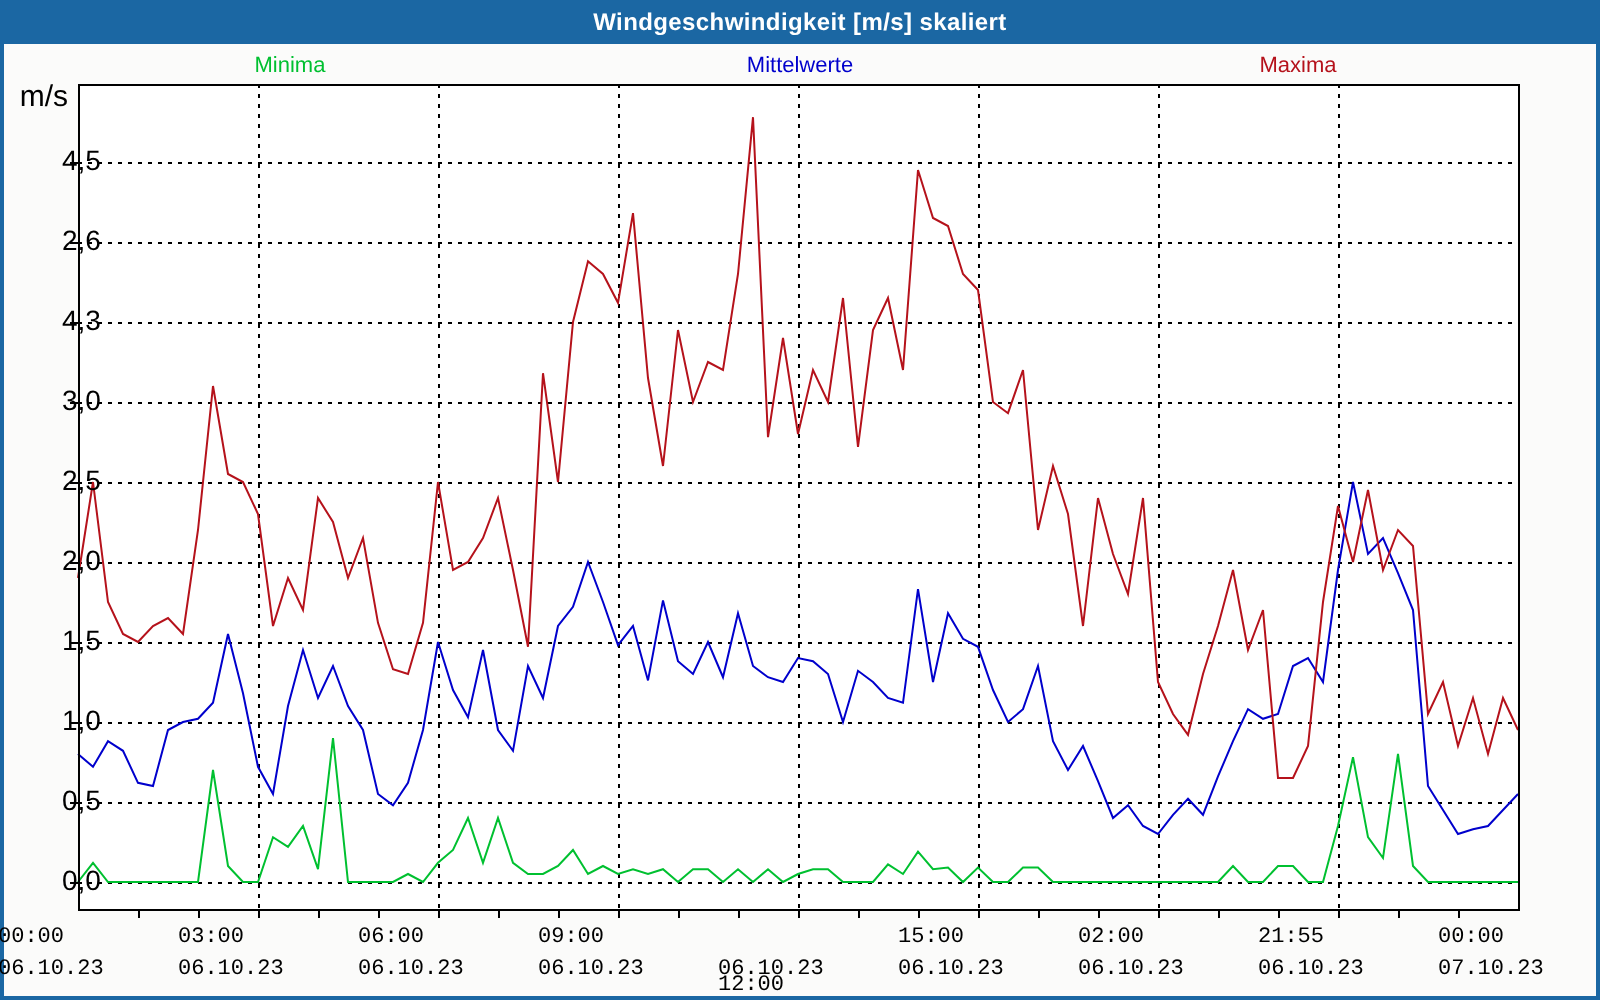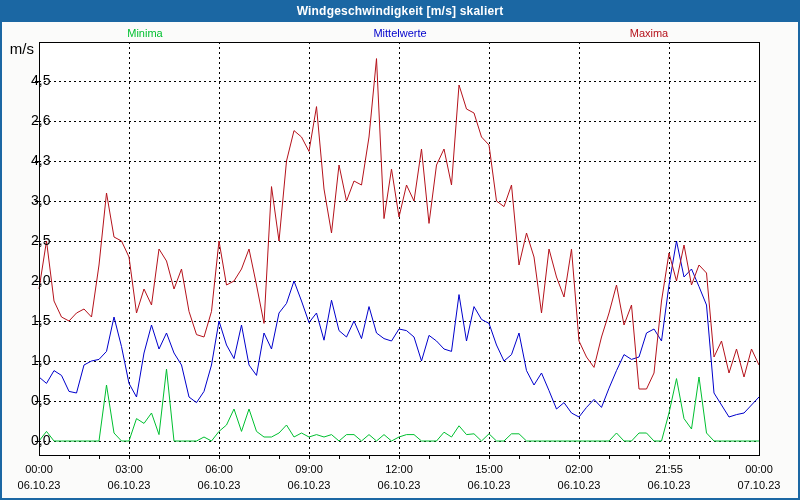--- a/index.html
+++ b/index.html
@@ -20,21 +20,21 @@
   }
   .unit-label{
     position:absolute; left:0; top:40px; width:34px; text-align:right;
     font-size:15px; color:var(--ink);
   }
   .ylabel{
     position:absolute; left:0; width:34px; text-align:left;
     font-size:14px; color:var(--ink); line-height:13px;margin-left:31px;
   }
   .xlabel, .xdate{
-    position:absolute; width:80px; text-align:center; font-size:11px; color:var(--ink);
+    position:absolute; width:80px; text-align:left; font-size:11px; color:var(--ink);font-family:Liberation Mono, monospace;
   }
   .xlabel{ top:463px; }
   .xdate{ top:479px; }
   #plot-svg{ position:absolute; left:39px; top:42px; overflow:visible; }
 </style>
 </head>
 <body>
 
 <div class="window">
 
@@ -118,21 +118,21 @@
       <div class="ylabel" style="top: 114px;">2,6</div>
       <div class="ylabel" style="top: 74px;">4,5</div>
       <div class="xlabel" style="left: -1px;">00:00</div>
       <div class="xdate" style="left: -1px;">06.10.23</div>
       <div class="xlabel" style="left: 89px;">03:00</div>
       <div class="xdate" style="left: 89px;">06.10.23</div>
       <div class="xlabel" style="left: 179px;">06:00</div>
       <div class="xdate" style="left: 179px;">06.10.23</div>
       <div class="xlabel" style="left: 269px;">09:00</div>
       <div class="xdate" style="left: 269px;">06.10.23</div>
-      <div class="xlabel" style="left: 359px;">12:00</div>
+      <div class="xlabel" style="left: 359px; margin-top: 24px;">12:00</div>
       <div class="xdate" style="left: 359px;">06.10.23</div>
       <div class="xlabel" style="left: 449px;">15:00</div>
       <div class="xdate" style="left: 449px;">06.10.23</div>
       <div class="xlabel" style="left: 539px;">02:00</div>
       <div class="xdate" style="left: 539px;">06.10.23</div>
       <div class="xlabel" style="left: 629px;">21:55</div>
       <div class="xdate" style="left: 629px;">06.10.23</div>
       <div class="xlabel" style="left: 719px;">00:00</div>
       <div class="xdate" style="left: 719px;">07.10.23</div>
     </div>

